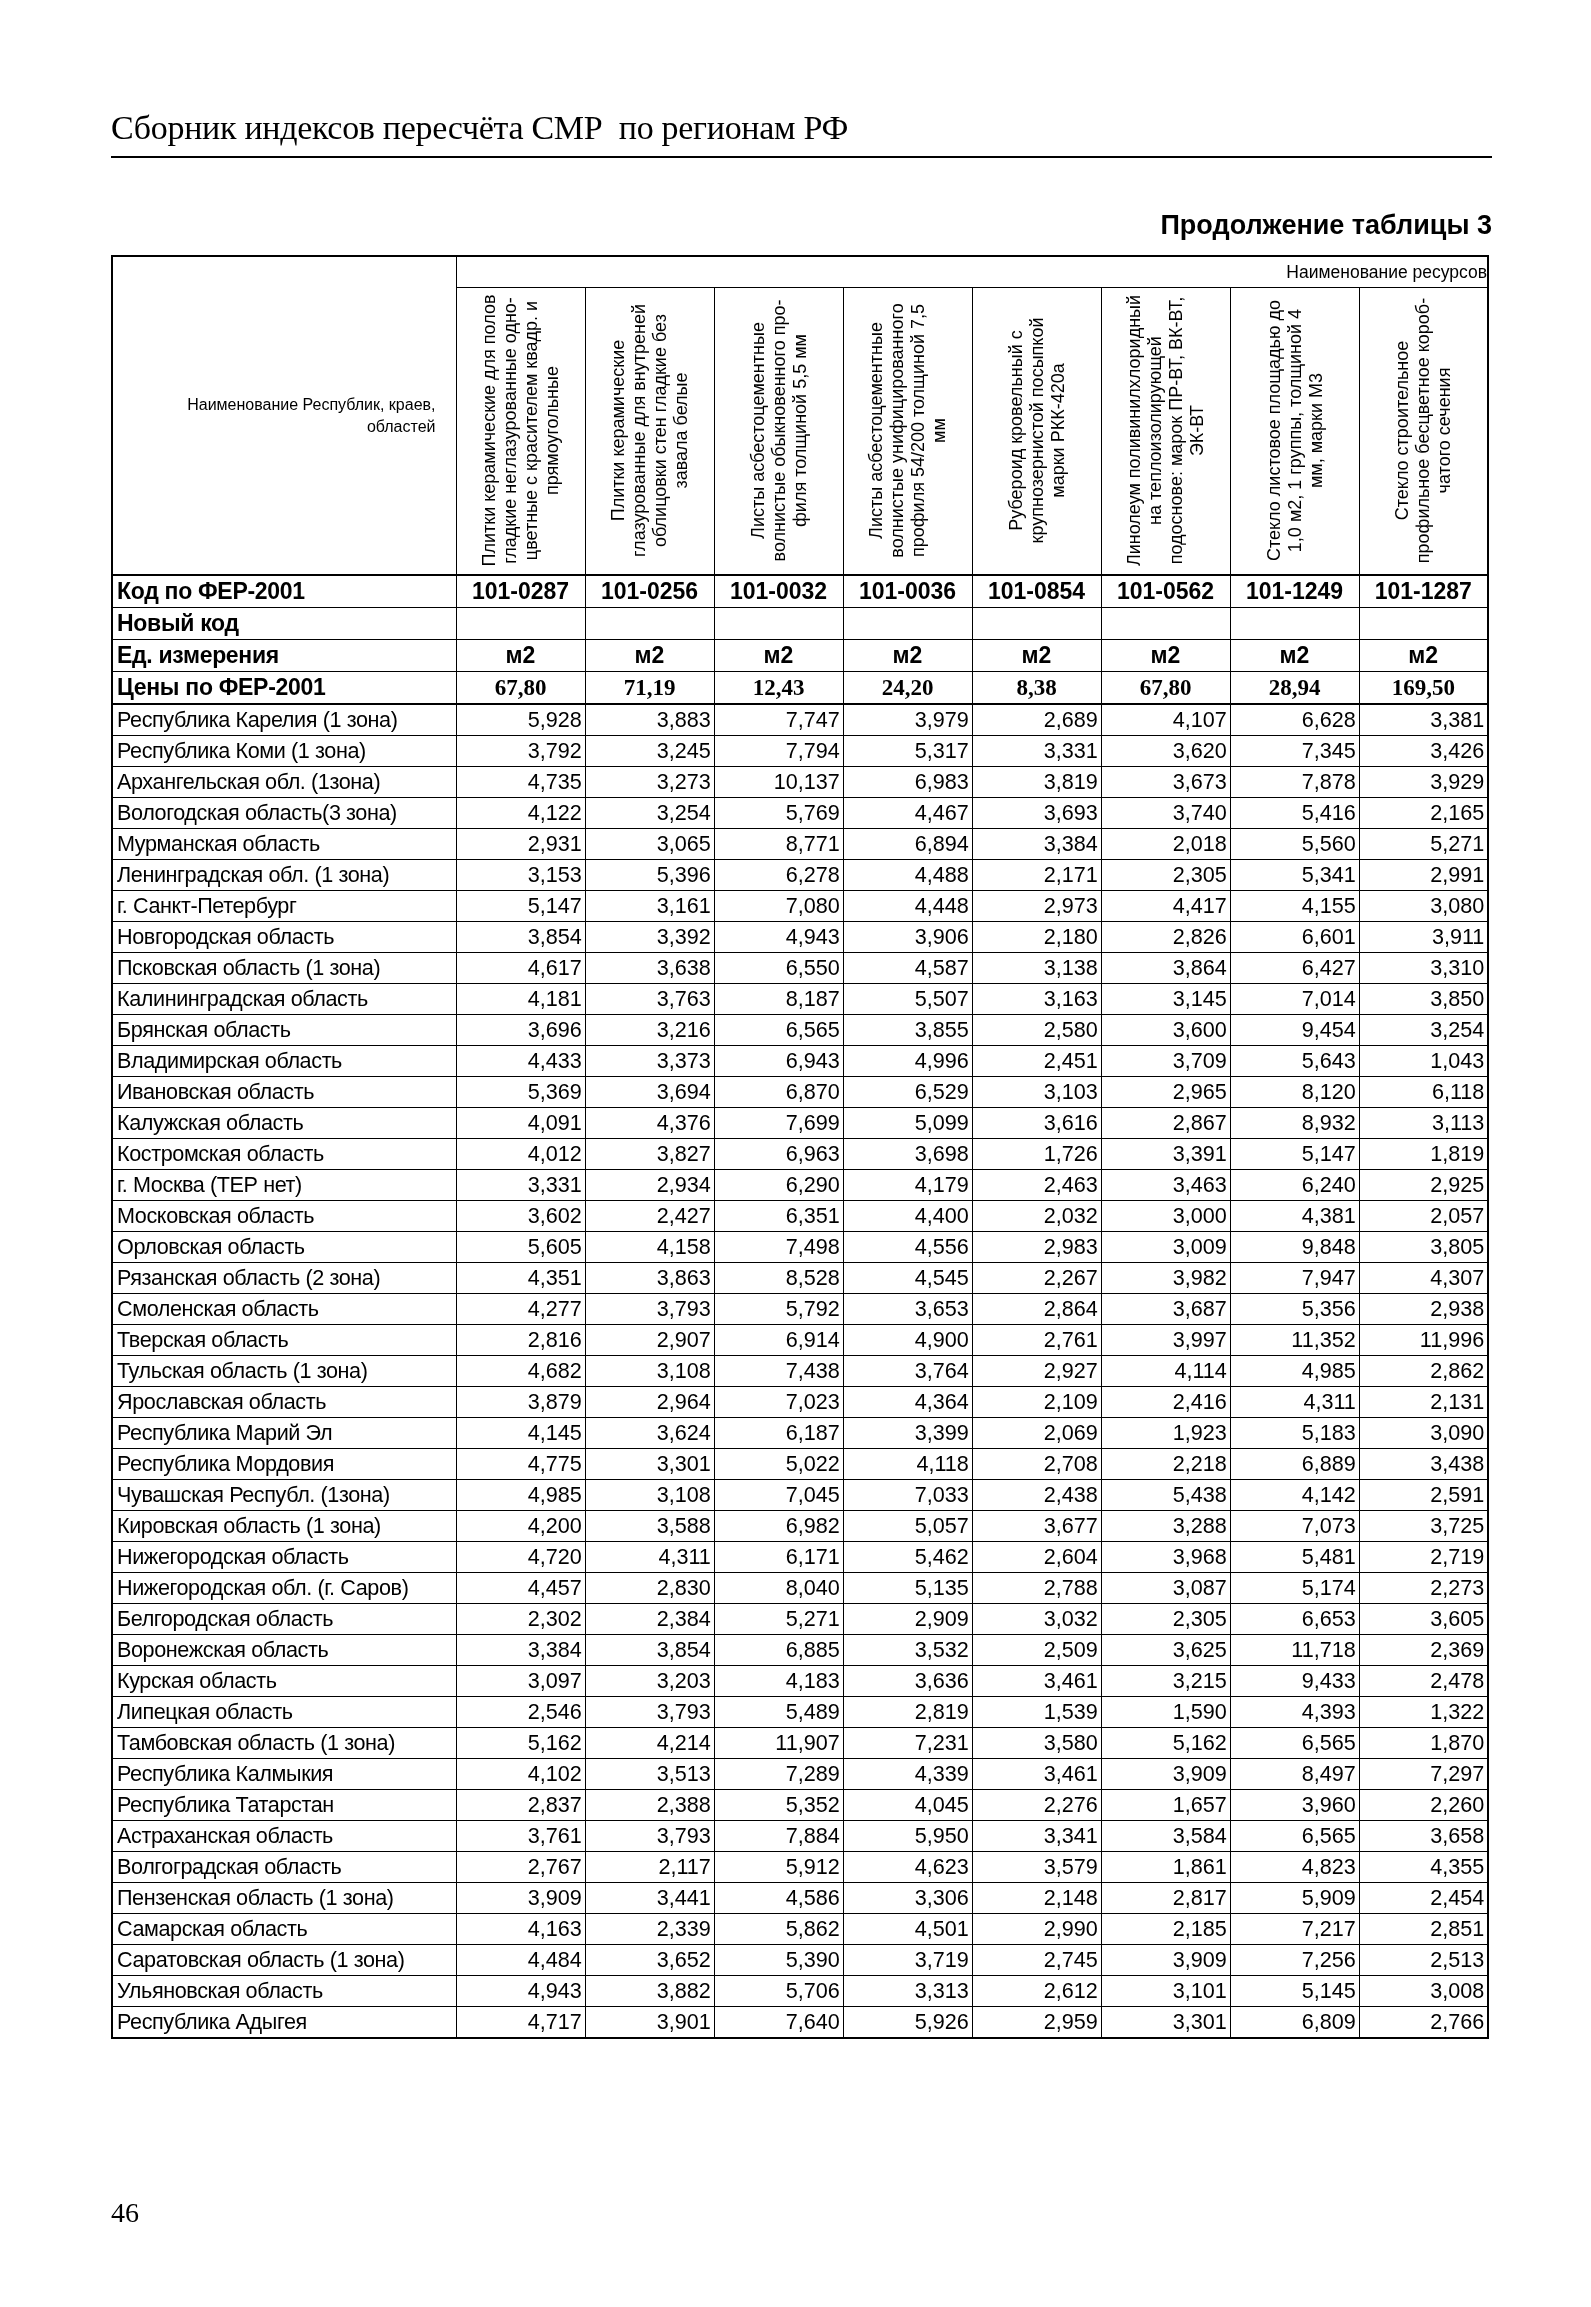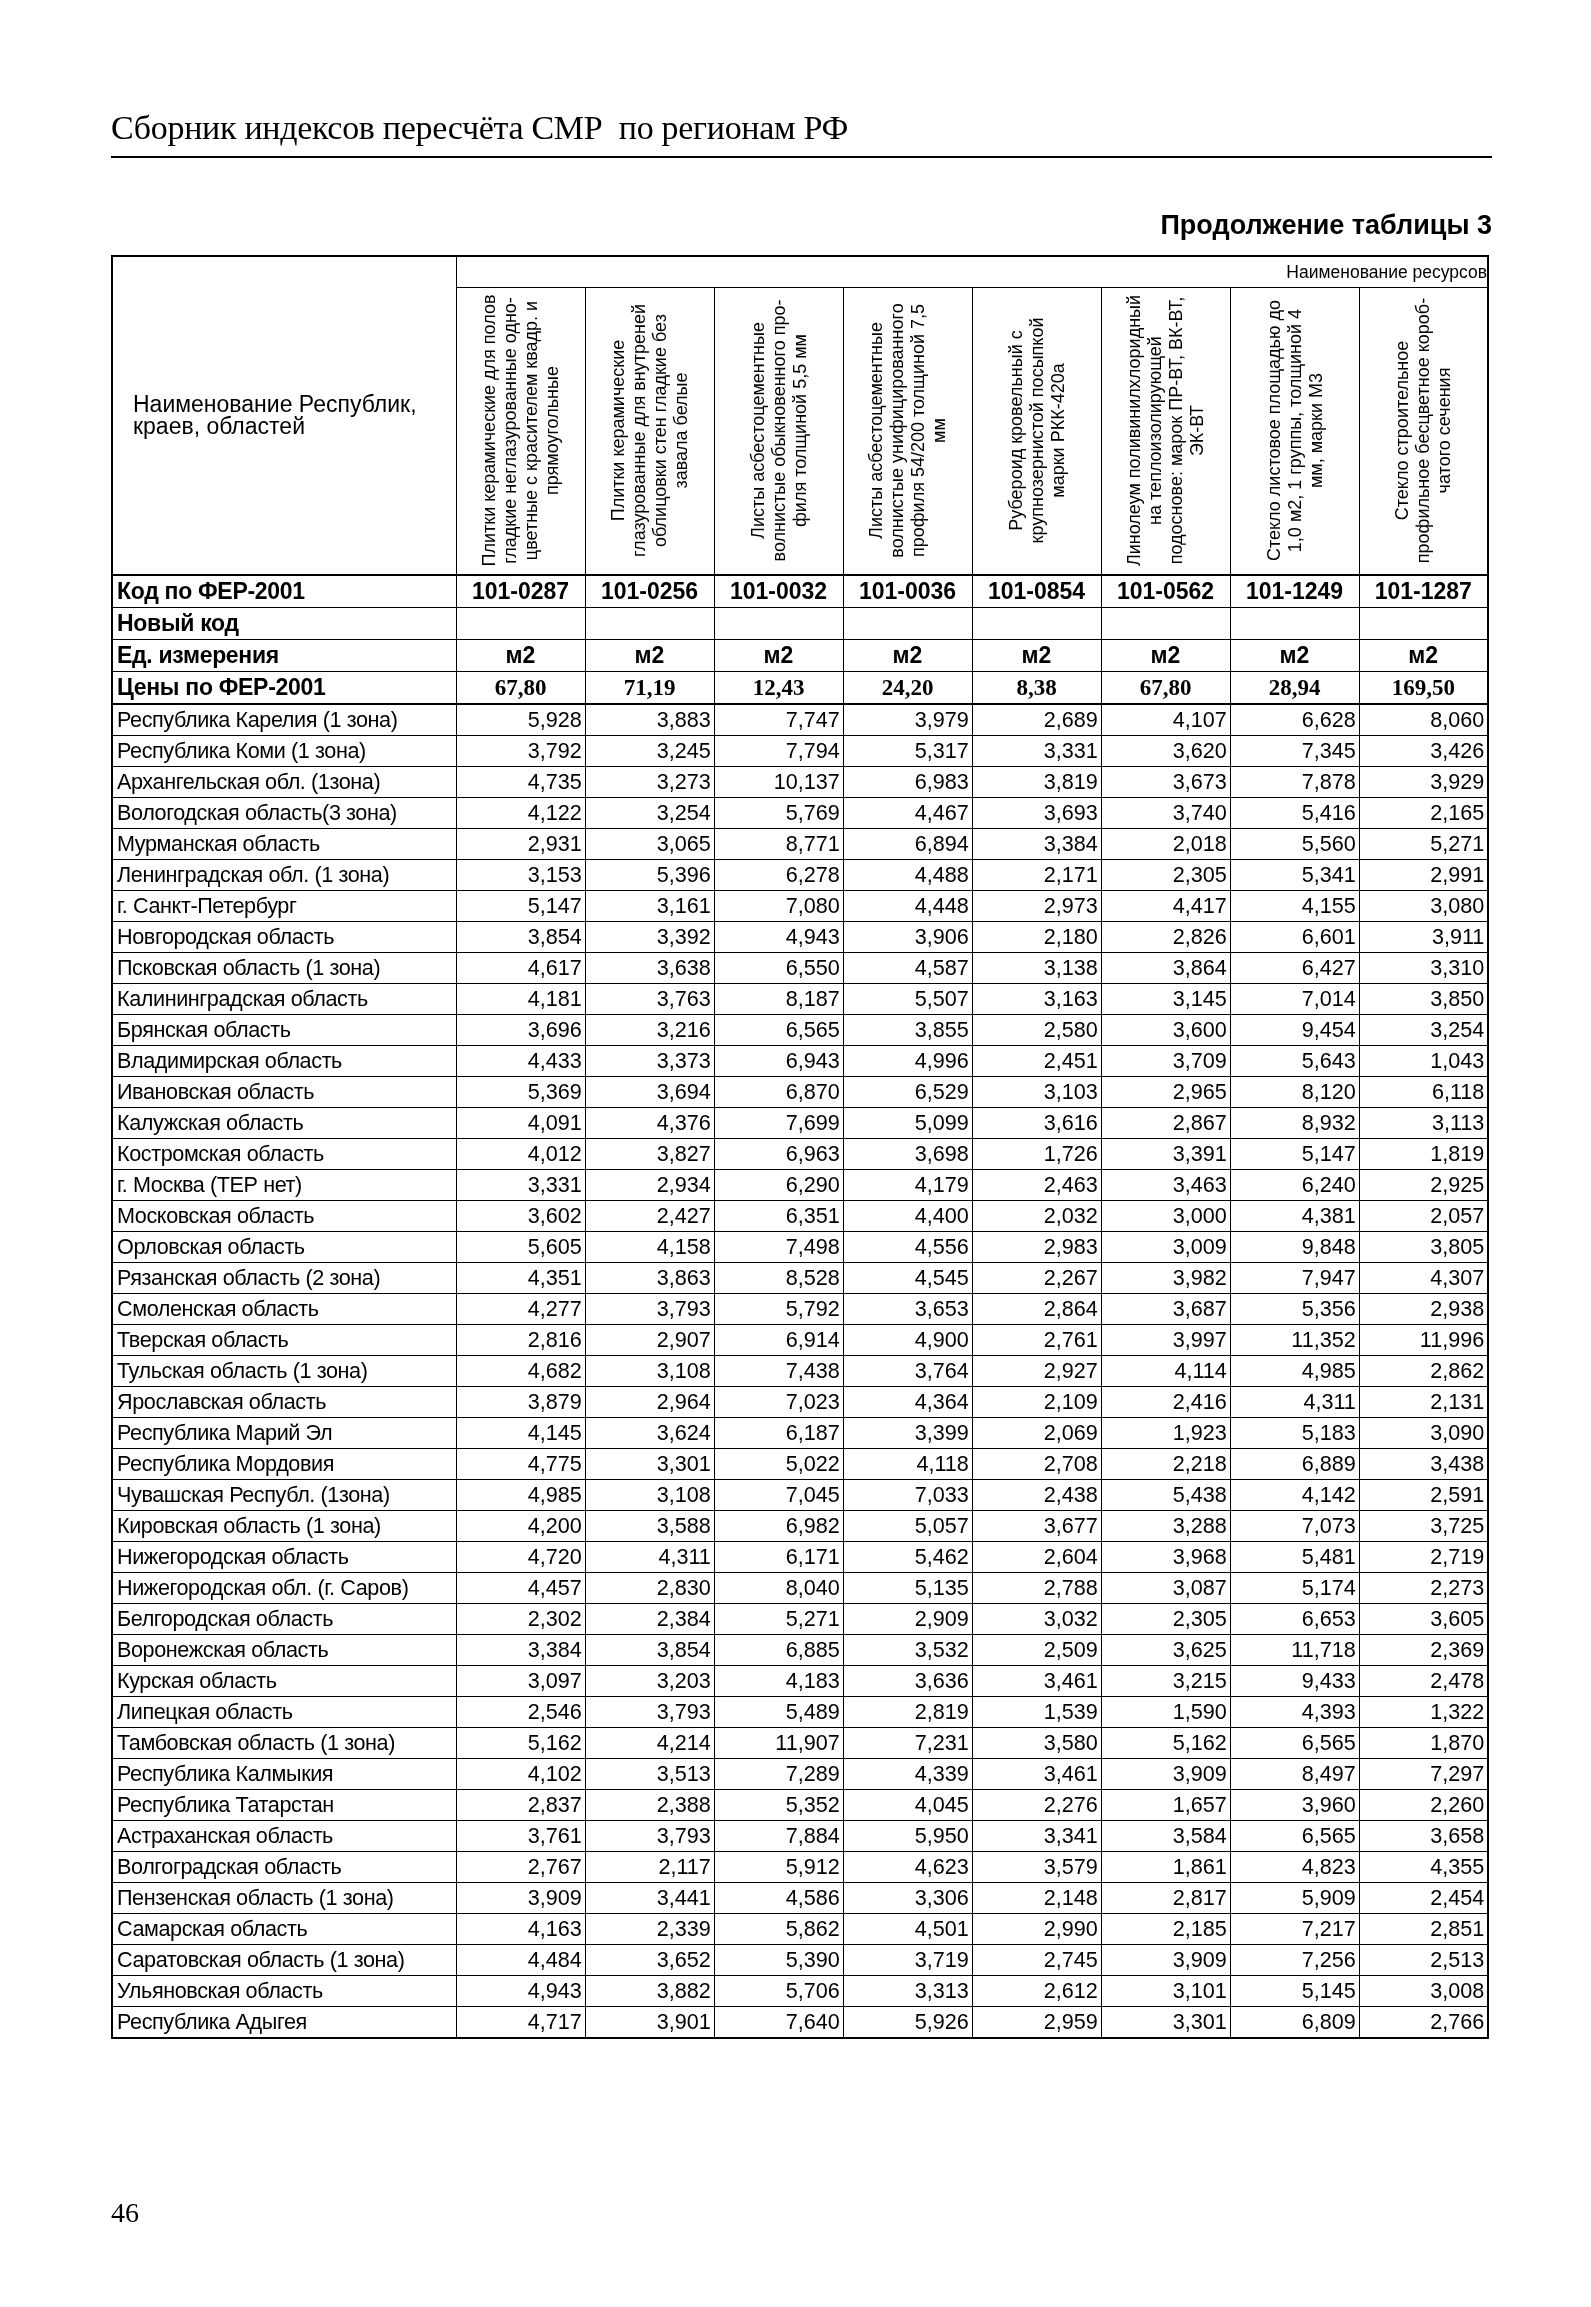--- a/index.html
+++ b/index.html
@@ -29,21 +29,21 @@
   table.data col.c-name { width: 344px; }
   table.data col.c-val { width: 129px; }
   table.data td, table.data th {
     border: 1.3px solid #000; padding: 0; overflow: hidden;
   }
   .res-group {
     height: 30px; font-weight: normal; font-size: 17.5px; text-align: left;
     padding-left: 404px !important;
   }
   .name-head {
-    font-weight: normal; font-size: 23px; text-align: left; vertical-align: middle;
+    font-weight: normal; font-size: 16px; text-align: right; vertical-align: middle;
     line-height: 21.6px; padding: 0 20px !important;
   }
   .rot-head { height: 286px; position: relative; vertical-align: bottom; }
   .rot-wrap {
     position: absolute; left: 50%; bottom: 6.7px;
     width: 273px; transform-origin: 0 100%;
     transform: rotate(-90deg) translate(0, 50%);
     font-size: 18px; line-height: 21px; text-align: center; font-weight: normal;
   }
   tr.meta td { height: 31px; font-weight: bold; font-size: 23px; font-family: "Liberation Sans", sans-serif; margin-top: 27px; }
@@ -161,21 +161,21 @@
       </tr>
       <tr class="row first">
         <td class="label">Республика Карелия (1 зона)</td>
         <td class="v">5,928</td>
         <td class="v">3,883</td>
         <td class="v">7,747</td>
         <td class="v">3,979</td>
         <td class="v">2,689</td>
         <td class="v">4,107</td>
         <td class="v">6,628</td>
-        <td class="v">8,060</td>
+        <td class="v">3,381</td>
       </tr>
       <tr class="row">
         <td class="label">Республика Коми (1 зона)</td>
         <td class="v">3,792</td>
         <td class="v">3,245</td>
         <td class="v">7,794</td>
         <td class="v">5,317</td>
         <td class="v">3,331</td>
         <td class="v">3,620</td>
         <td class="v">7,345</td>

